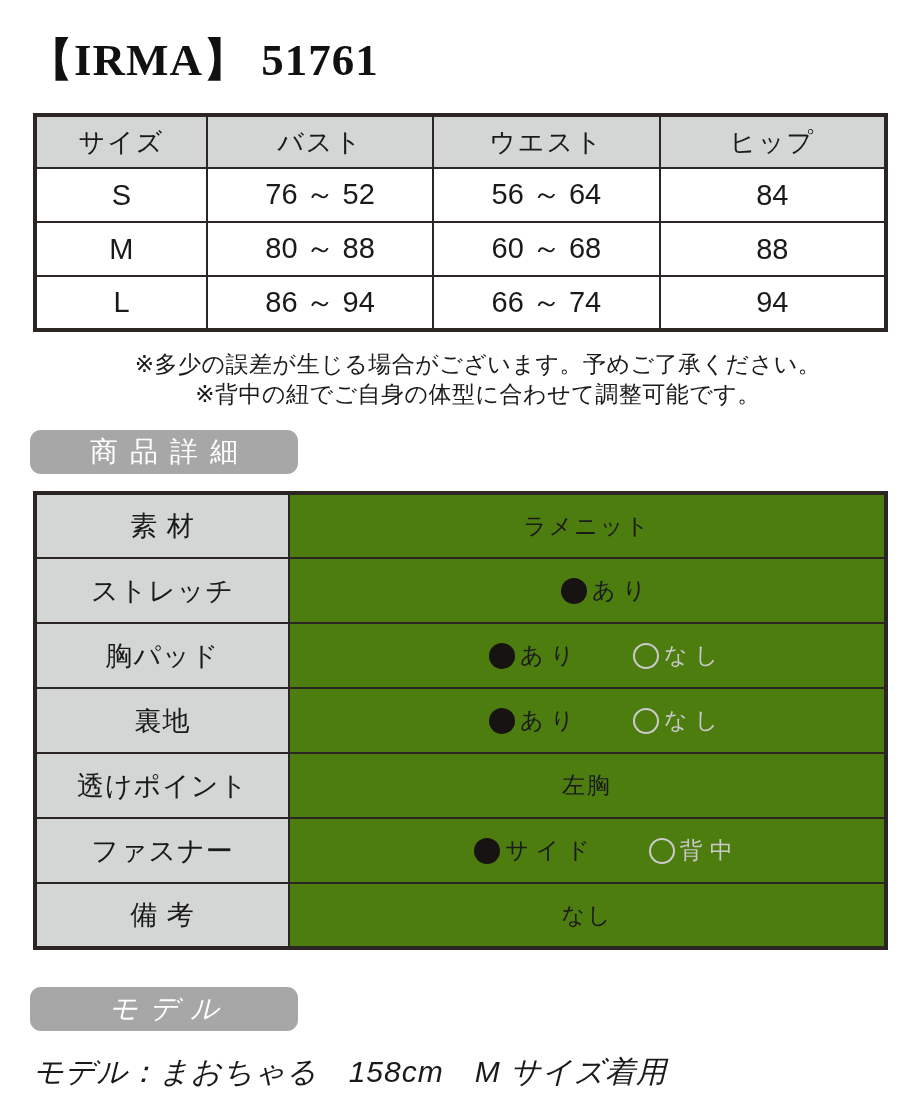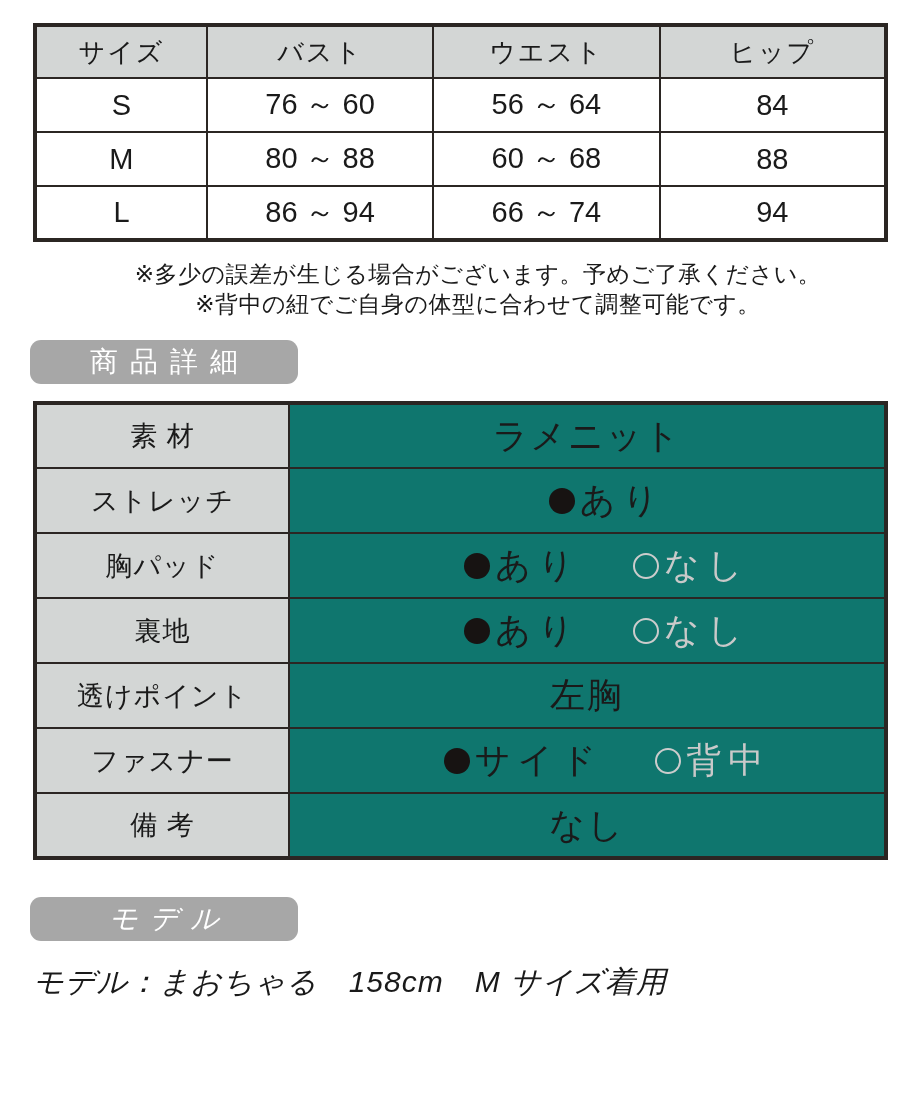--- a/index.html
+++ b/index.html
@@ -89,22 +89,22 @@
   }
   .details-table th {
     width: 254px;
     height: 65px;
     background: #d3d6d5;
     font-size: 27px;
     font-weight: normal;
     letter-spacing: 1px;
   }
   .details-table td {
-    background: #0f766e;
-    font-size: 35px;
+    background: #4d7c0f;
+    font-size: 23px;
     letter-spacing: 2px;
   }
   .opts {
     display: flex;
     justify-content: center;
     align-items: center;
     gap: 52px;
     margin-left: 40px;
   }
   .opt {
@@ -136,34 +136,35 @@
     font-size: 30px;
     letter-spacing: 1px;
     font-style: italic;
   }
 </style>
 </head>
 <body>
 
 <div class="page">
 
+  <h1 class="title">【IRMA】 51761</h1>
 
   <table class="size-table">
     <thead>
       <tr>
         <th class="col-size">サイズ</th>
         <th class="col-bust">バスト</th>
         <th class="col-waist">ウエスト</th>
         <th class="col-hip">ヒップ</th>
       </tr>
     </thead>
     <tbody>
       <tr>
         <td>S</td>
-        <td>76 ～ 60</td>
+        <td>76 ～ 52</td>
         <td>56 ～ 64</td>
         <td>84</td>
       </tr>
       <tr>
         <td>M</td>
         <td>80 ～ 88</td>
         <td>60 ～ 68</td>
         <td>88</td>
       </tr>
       <tr>

